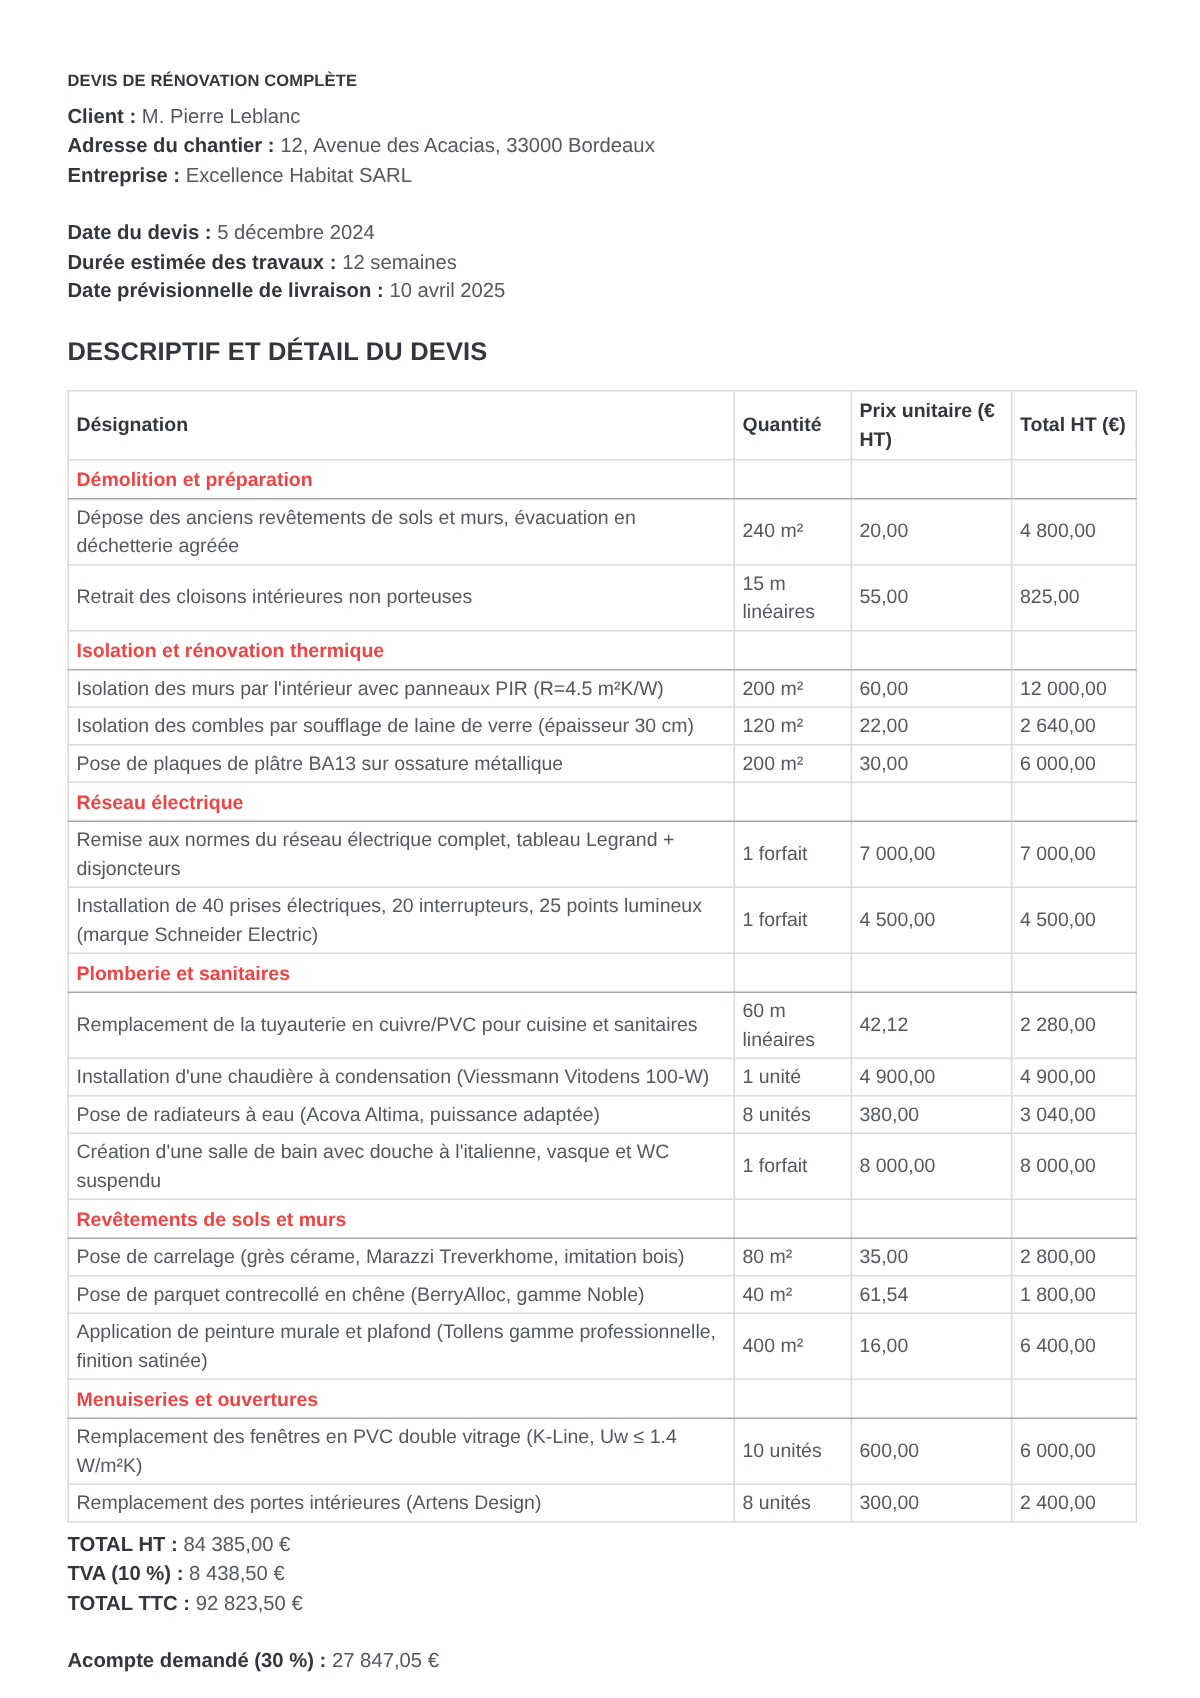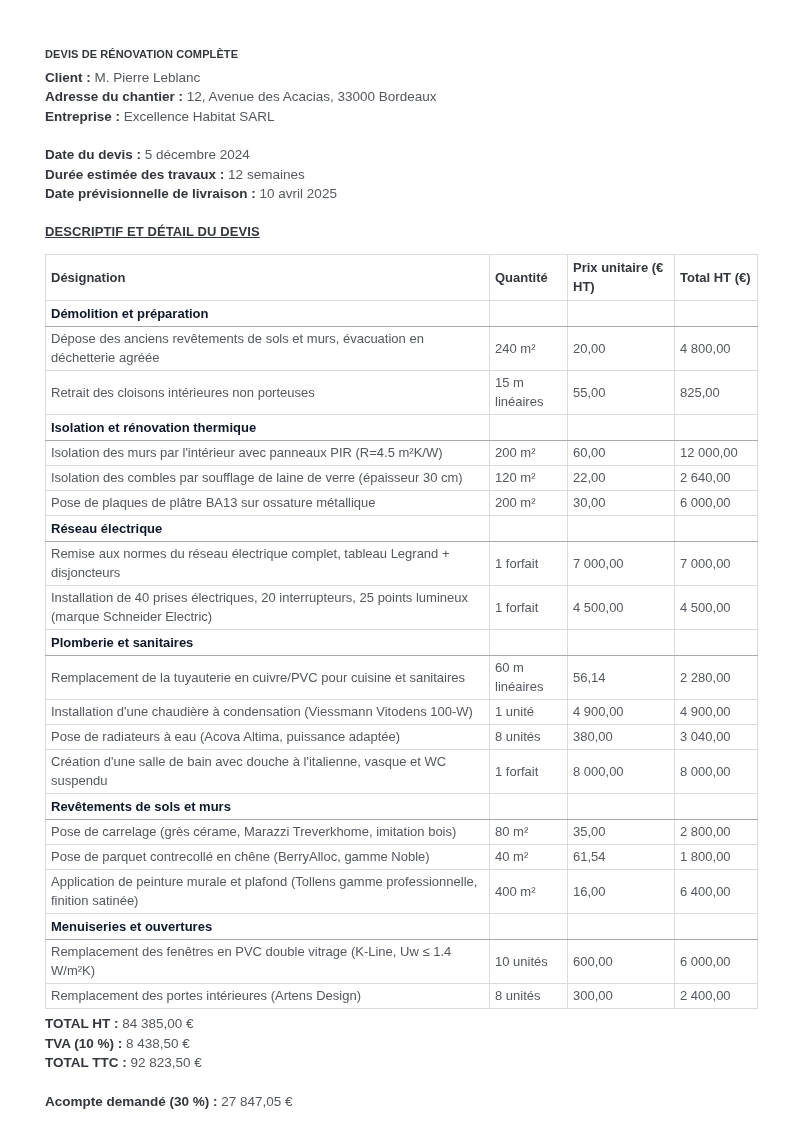--- a/index.html
+++ b/index.html
@@ -31,26 +31,25 @@
     margin: 0;
     line-height: 19.5px;
   }
   .kv-label {
     font-weight: bold;
     color: #33373d;
     margin-top: 24px;
   }
   .kv-block { margin: 0 0 19px 0; }
   .section-heading {
-    font-size: 13px;
+    font-size: 17px;
     font-weight: bold;
     color: #33373d;
     margin: 0 0 13px 0;
     letter-spacing: 0.1px;
-    text-decoration: underline;
   }
   table.quote {
     width: 712px;
     border-collapse: collapse;
     table-layout: fixed;
     font-size: 13px;
     margin: 0 0 5px 0;
   }
   table.quote th, table.quote td {
     border: 1px solid #d9dadc;
@@ -61,21 +60,21 @@
     word-wrap: break-word;
   }
   table.quote th {
     font-weight: bold;
     color: #33373d;
     padding-top: 3px;
     padding-bottom: 4px;
   }
   tr.section-row td {
     font-weight: bold;
-    color: #0f172a;
+    color: #ef4444;
     border-bottom-color: #a6a9ad;
     padding-top: 3px;
     padding-bottom: 3px;
   }
   .totals-block { margin: 0 0 10px 0; }
   .totals-block .kv-line { line-height: 19.5px; }
   .deposit-block { margin: 19px 0 0 0; }
 </style>
 </head>
 <body>
@@ -176,21 +175,21 @@
         </tr>
         <tr class="section-row">
           <td class="section-cell">Plomberie et sanitaires</td>
           <td></td>
           <td></td>
           <td></td>
         </tr>
         <tr class="item-row">
           <td>Remplacement de la tuyauterie en cuivre/PVC pour cuisine et sanitaires</td>
           <td>60 m linéaires</td>
-          <td>56,14</td>
+          <td>42,12</td>
           <td>2 280,00</td>
         </tr>
         <tr class="item-row">
           <td>Installation d'une chaudière à condensation (Viessmann Vitodens 100-W)</td>
           <td>1 unité</td>
           <td>4 900,00</td>
           <td>4 900,00</td>
         </tr>
         <tr class="item-row">
           <td>Pose de radiateurs à eau (Acova Altima, puissance adaptée)</td>

